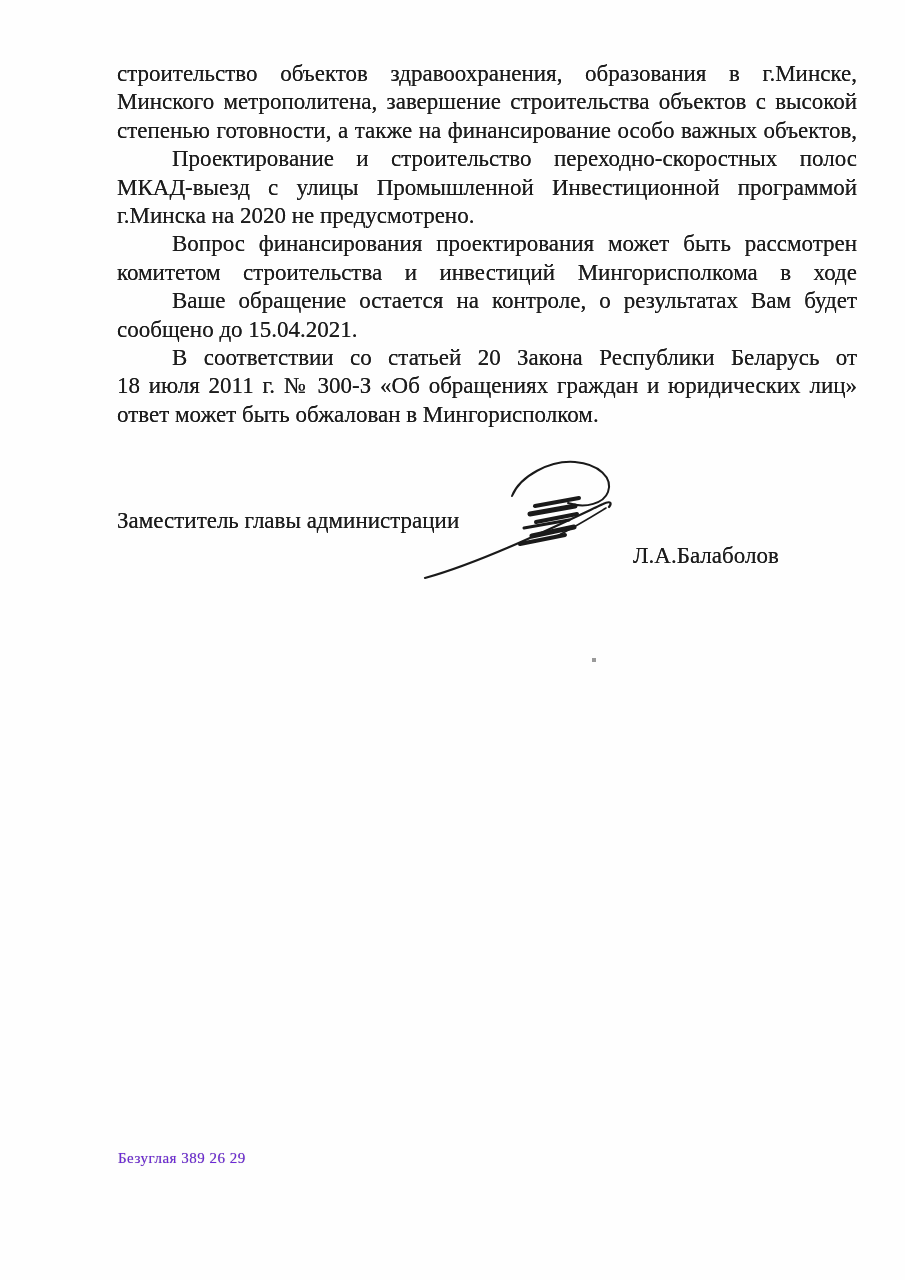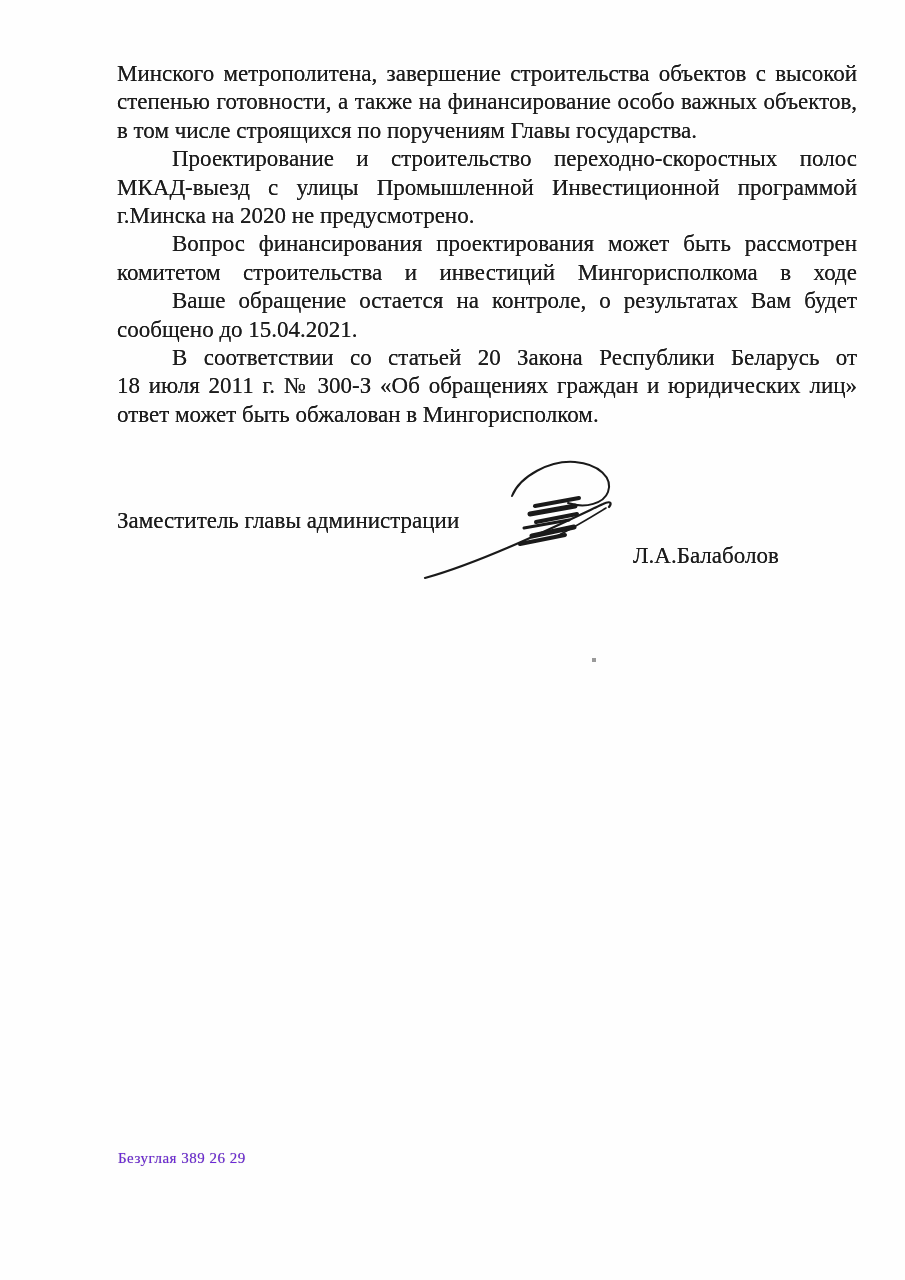--- a/index.html
+++ b/index.html
@@ -89,23 +89,23 @@
     background: #9a9a9a;
   }
 </style>
 </head>
 <body>
 
 <div class="page">
 
   <div class="letter-body">
 
+  <div class="line">строительство объектов здравоохранения, образования в г.Минске,</div>
       <div class="line">Минского метрополитена, завершение строительства объектов с высокой</div>
       <div class="line">степенью готовности, а также на финансирование особо важных объектов,</div>
-      <div class="line last">в том числе строящихся по поручениям Главы государства.</div>
       <div class="line indent">Проектирование и строительство переходно-скоростных полос</div>
       <div class="line">МКАД-выезд с улицы Промышленной Инвестиционной программой</div>
       <div class="line last">г.Минска на 2020 не предусмотрено.</div>
       <div class="line indent">Вопрос финансирования проектирования может быть рассмотрен</div>
       <div class="line">комитетом строительства и инвестиций Мингорисполкома в ходе</div>
       <div class="line indent">Ваше обращение остается на контроле, о результатах Вам будет</div>
       <div class="line last">сообщено до 15.04.2021.</div>
       <div class="line indent">В соответствии со статьей 20 Закона Республики Беларусь от</div>
       <div class="line">18 июля 2011 г. № 300-З «Об обращениях граждан и юридических лиц»</div>
       <div class="line last">ответ может быть обжалован в Мингорисполком.</div>

